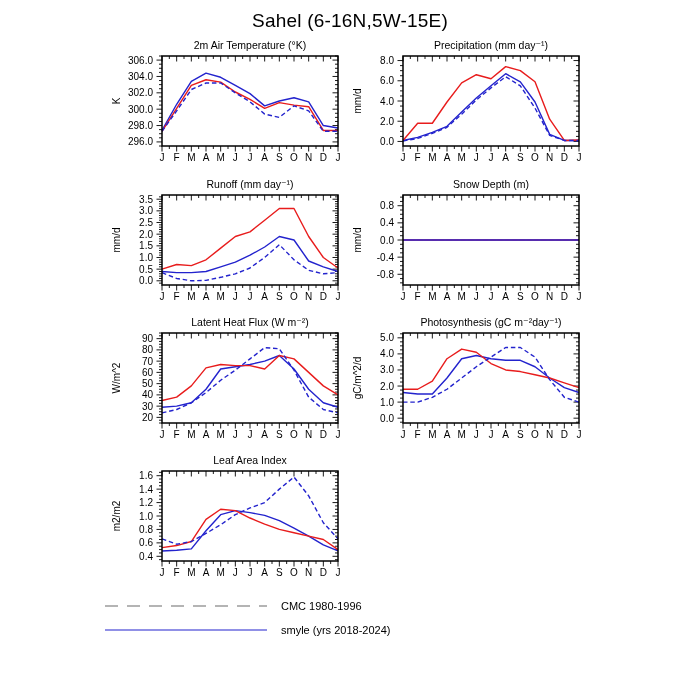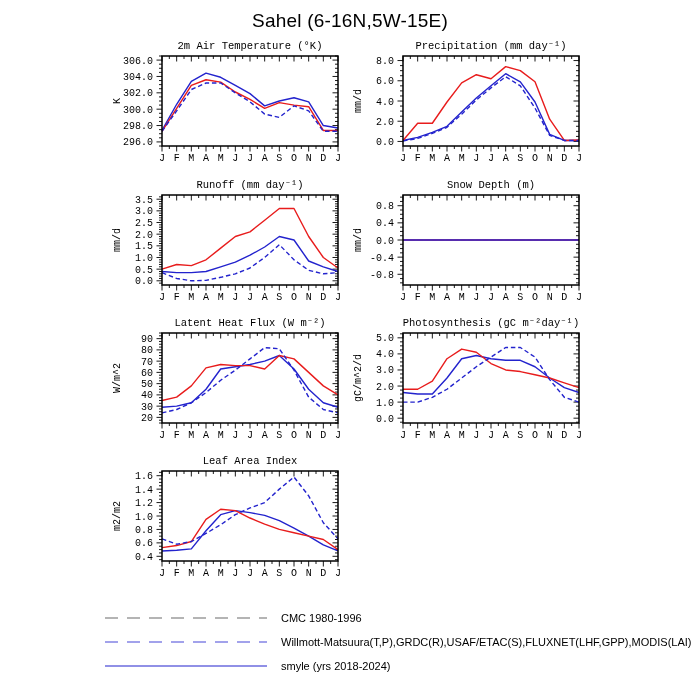--- a/index.html
+++ b/index.html
@@ -1,24 +1,24 @@
 <!DOCTYPE html>
 <html><head>
 <meta charset="utf-8">
 <style>
   html,body{margin:0;padding:0;background:#ffffff;}
   body{width:700px;height:700px;position:relative;overflow:hidden;
        font-family:"Liberation Sans","DejaVu Sans",sans-serif;color:#000;}
   .figure{position:absolute;inset:0;}
   .main-title{position:absolute;top:10px;left:0;width:700px;text-align:center;
               font-size:19px;font-weight:400;margin:0;letter-spacing:0.2px;}
-  #panels{position:absolute;inset:0;font-family:Liberation Mono, monospace;}
+  #panels{position:absolute;inset:0;}
   #panels svg{position:absolute;}
   .legend{position:absolute;left:104px;top:600px;width:560px;}
-  .legend-row{display:flex;align-items:flex-end;height:24px;}
+  .legend-row{display:flex;align-items:flex-start;height:24px;}
   .legend-swatch{width:164px;height:12px;flex:0 0 164px;}
   .legend-label{font-size:11px;margin-left:13px;white-space:nowrap;}
 </style>
 </head>
 <body>
 
 <div class="figure">
   <h1 class="main-title">Sahel (6-16N,5W-15E)</h1>
 
   <div id="panels">
@@ -946,24 +946,18 @@
 
   <div class="legend">
     <div class="legend-row">
       <svg class="legend-swatch" viewBox="0 0 164 12">
         <line x1="1" y1="6" x2="163" y2="6" stroke="#9c9c9c" stroke-dasharray="13 9" stroke-width="1.5"></line>
       </svg>
       <span class="legend-label">CMC 1980-1996</span>
     </div>
     <div class="legend-row">
       <svg class="legend-swatch" viewBox="0 0 164 12">
-        <line x1="1" y1="6" x2="163" y2="6" stroke="#4646d8" stroke-dasharray="13 9" stroke-width="1.2"></line>
-      </svg>
-      <span class="legend-label">Willmott-Matsuura(T,P),GRDC(R),USAF/ETAC(S),FLUXNET(LHF,GPP),MODIS(LAI)</span>
-    </div>
-    <div class="legend-row">
-      <svg class="legend-swatch" viewBox="0 0 164 12">
         <line x1="1" y1="6" x2="163" y2="6" stroke="#2323cd" stroke-dasharray="none" stroke-width="1.2"></line>
       </svg>
       <span class="legend-label">smyle (yrs 2018-2024)</span>
     </div>
   </div>
 </div>
 
 </body></html>

